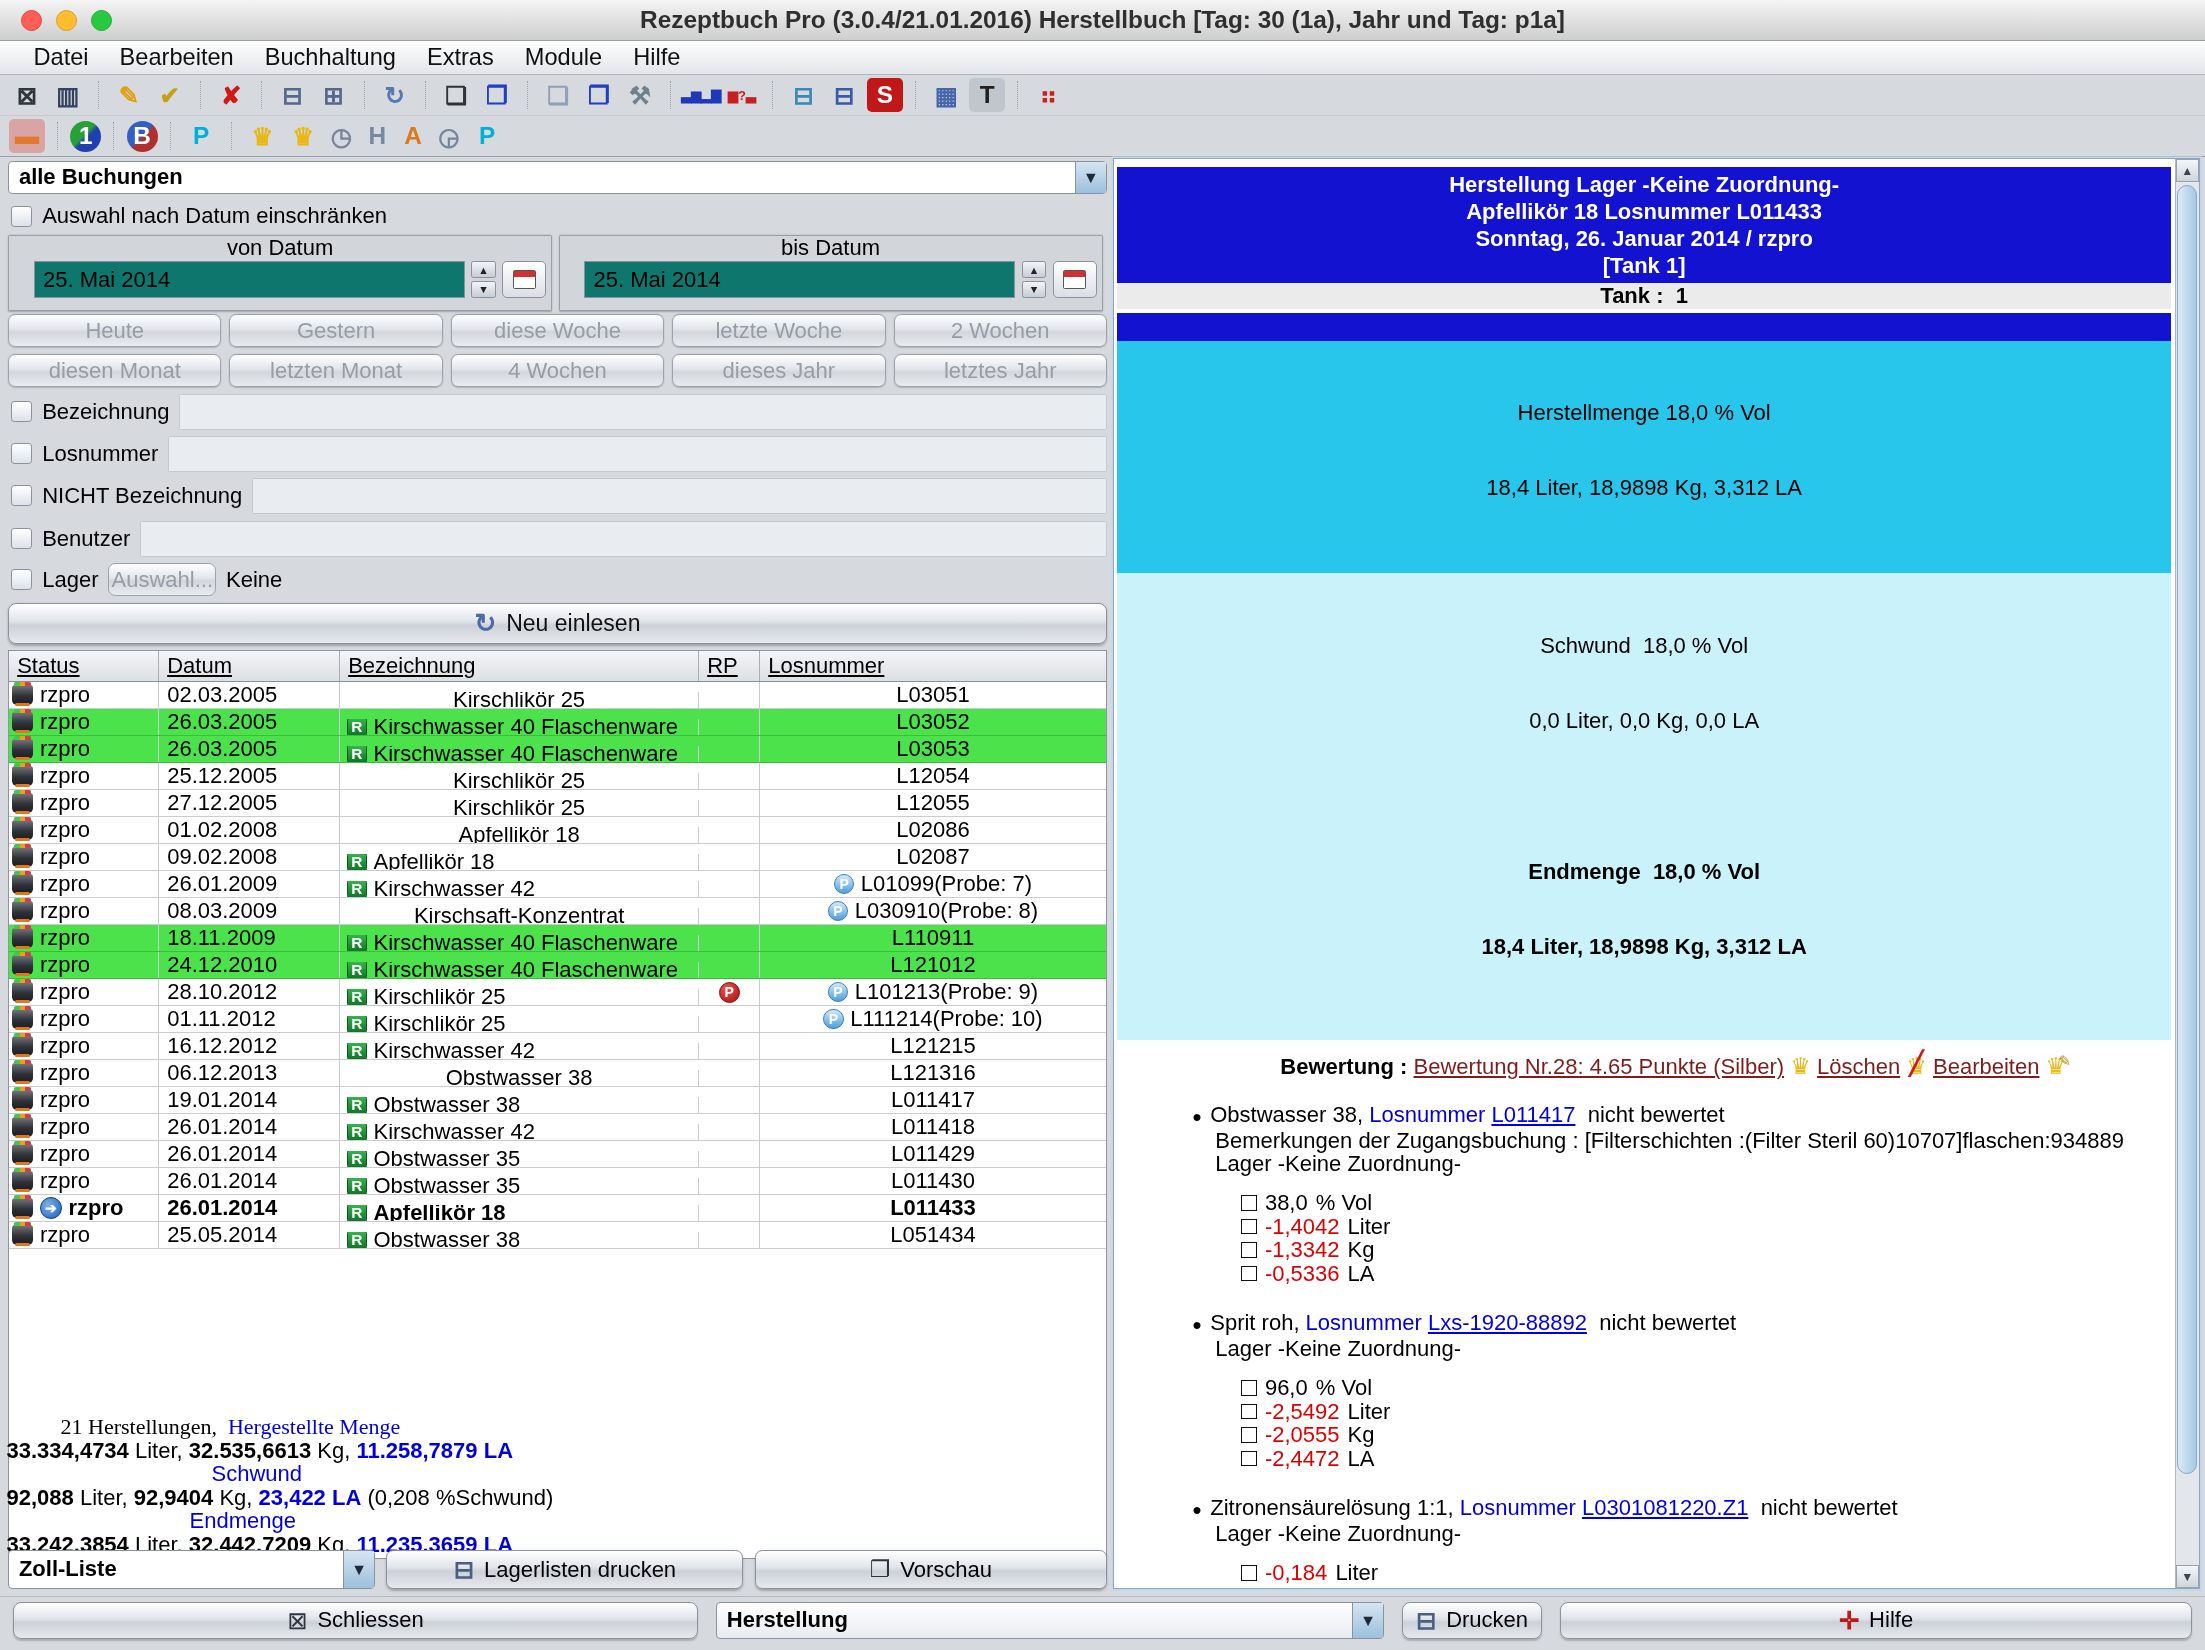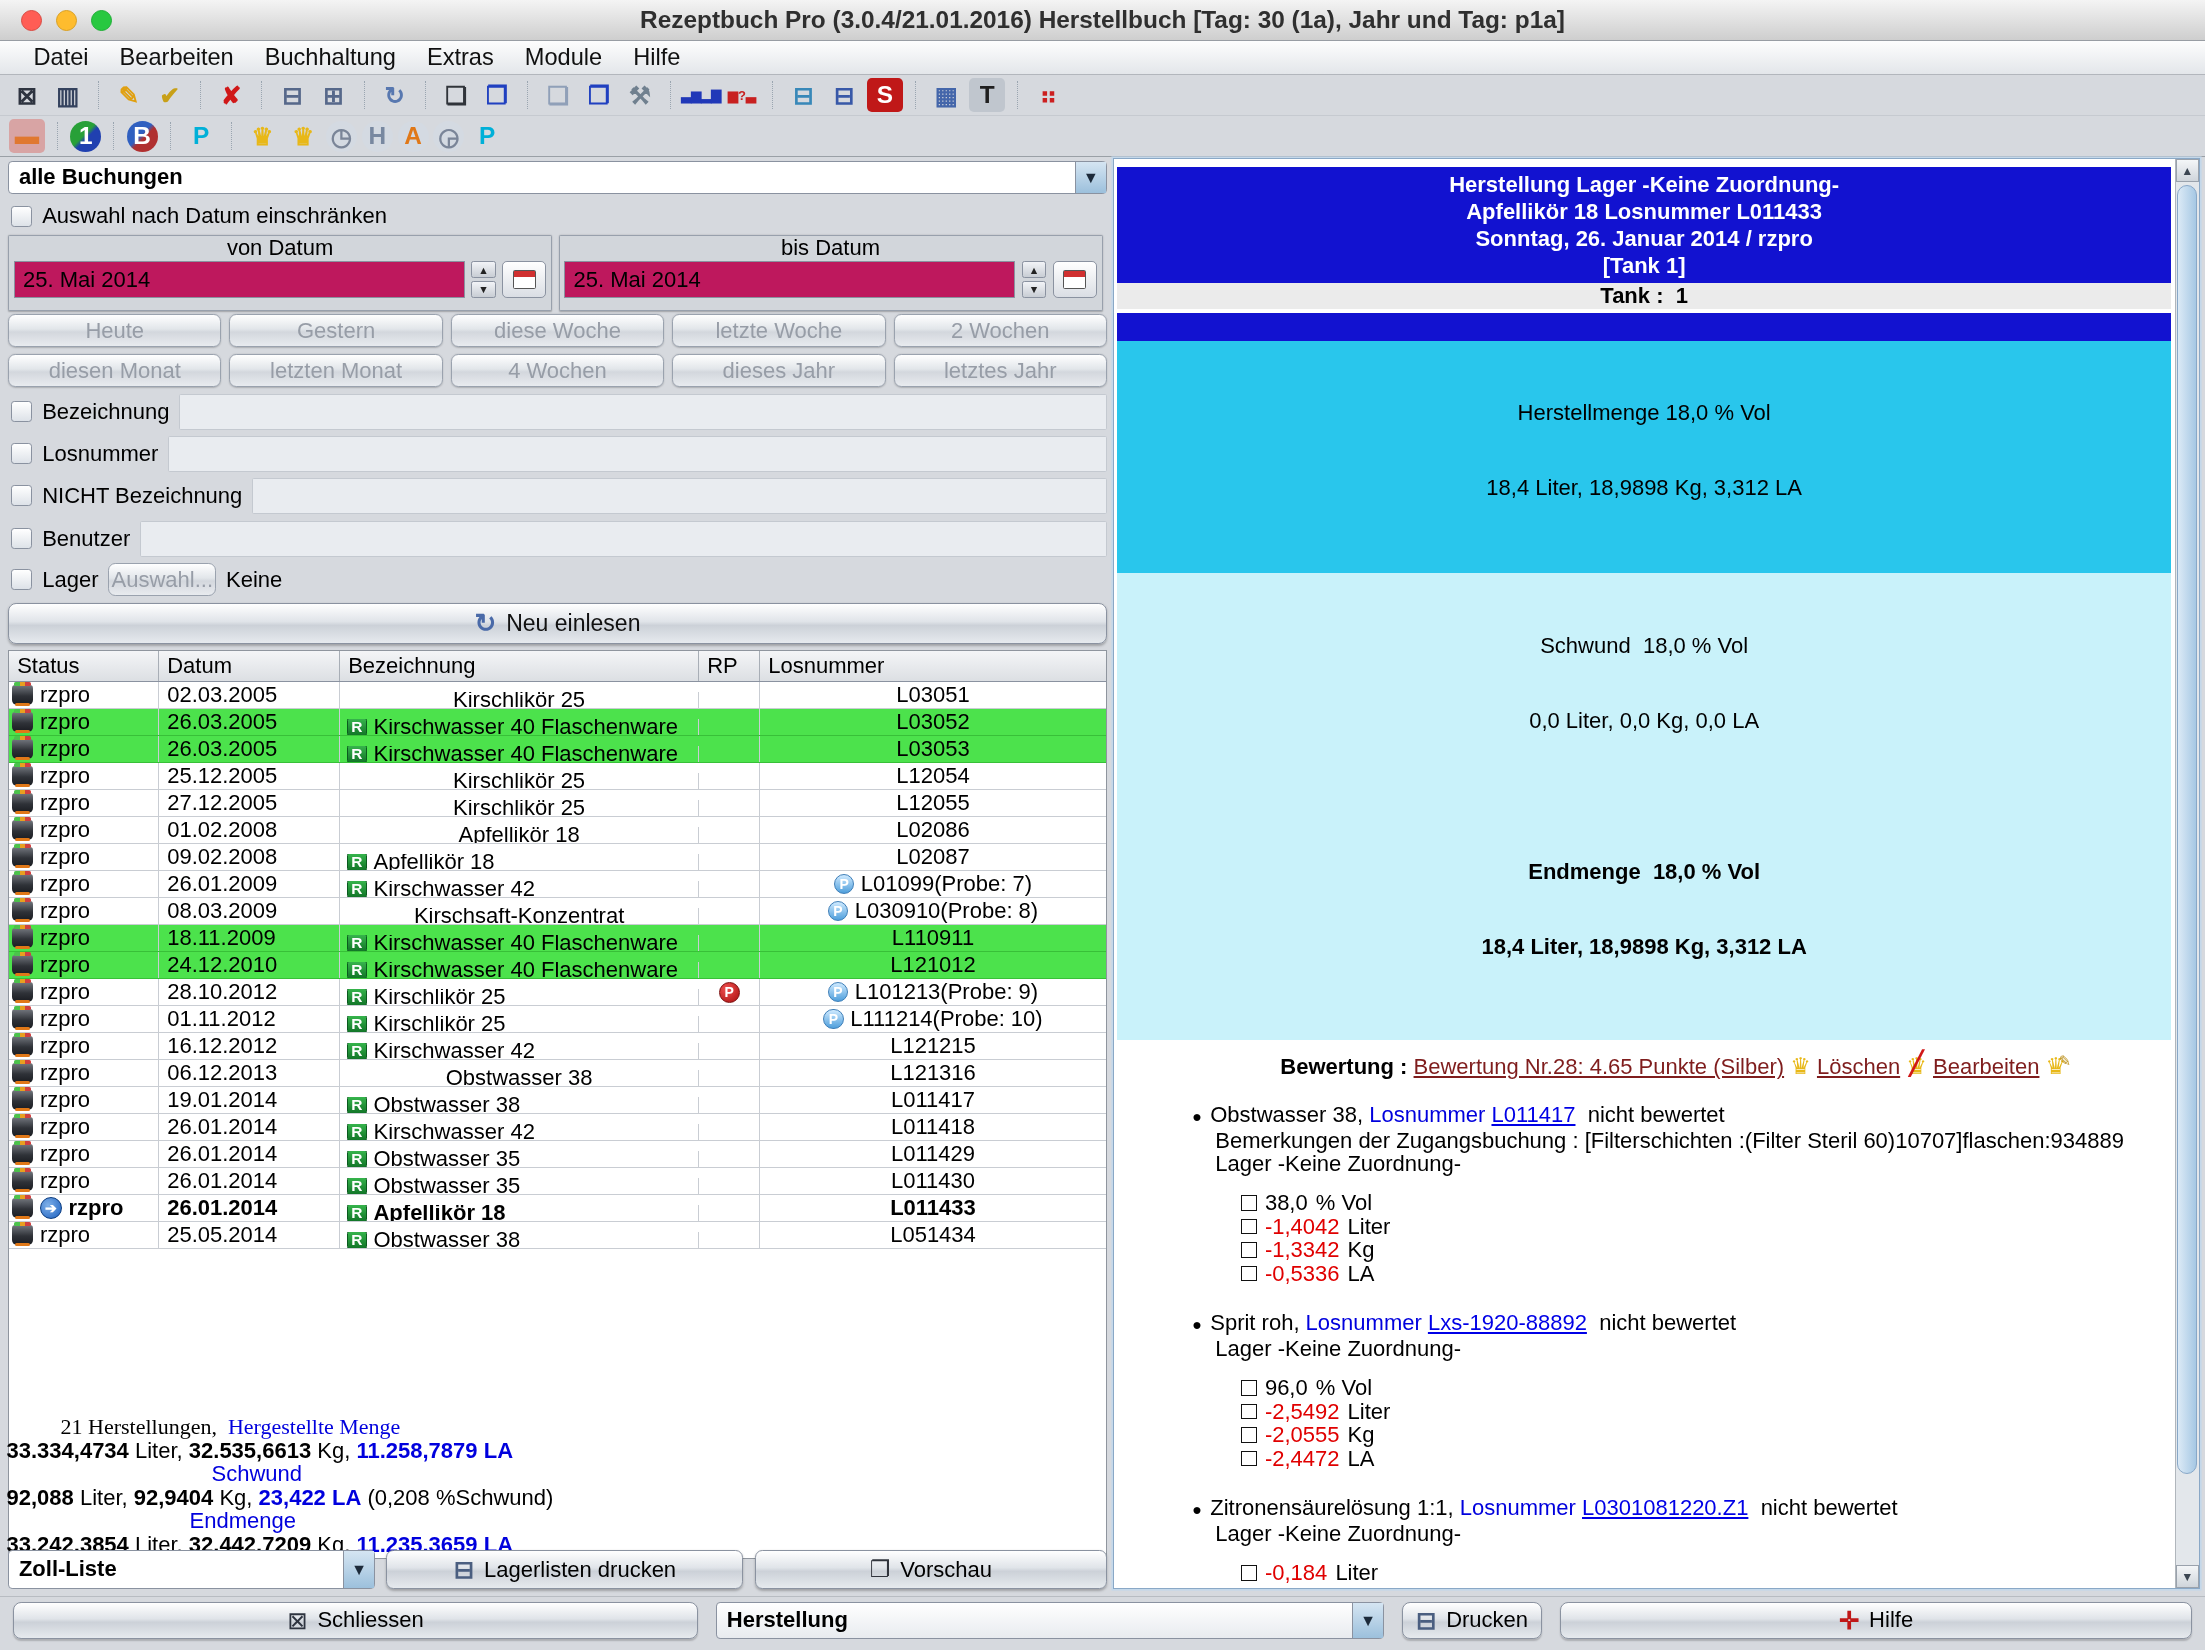--- a/index.html
+++ b/index.html
@@ -45,21 +45,21 @@
 
   .cbx { width:21px; height:21px; background:linear-gradient(#ffffff,#dde2e8);
     border:0.8px solid #8a92a0; border-radius:3.3px; flex:none; }
   #date-enable-row { position:absolute; left:4.9px; top:46px; height:24.4px; display:flex; gap:9.8px; align-items:center; }
 
   .dategroup { position:absolute; left:1.6px; right:6px; top:77px; height:76px; display:flex; gap:6.5px; }
   .dhalf { flex:1; border:0.8px solid #98a0ac; background:#d2d6db; border-radius:1.6px;
     box-shadow:0 0.8px 1.6px rgba(0,0,0,.25); }
   .dhead { text-align:center; line-height:24.4px; }
   .drow { display:flex; gap:6.5px; padding:0.8px 4.9px 4.9px 4.9px; height:42px; }
-  .dinput { flex:1; background:#be185d; border:0.8px solid #8a92a0; padding-left:8.1px; line-height:36px; }
+  .dinput { flex:1; background:#0f766e; border:0.8px solid #8a92a0; padding-left:8.1px; line-height:36px;margin-left:20px; }
   .spin { width:24.4px; display:flex; flex-direction:column; gap:2.4px; }
   .spin .sb { flex:1; background:linear-gradient(#f2f4f7,#c8cdd4); border:0.8px solid #8a92a0;
     border-radius:2.4px; display:flex; align-items:center; justify-content:center; font-size:10.6px; color:#222; }
   .calbtn { width:44px; border-radius:4.9px; background:linear-gradient(#ffffff,#dadee4);
     border:0.8px solid #8a92a0; display:flex; align-items:center; justify-content:center; }
   .calglyph { width:23px; height:19.6px; background:linear-gradient(#d03030 0 5.7px,#ffffff 5.7px); border:0.8px solid #555; border-radius:1.6px; }
 
   .qrow { position:absolute; left:1.6px; right:1.6px; display:flex; gap:8.1px; }
   #qrow1 { top:156px; } #qrow2 { top:196px; }
   .qbtn { flex:1; height:33px; border-radius:7.3px; border:0.8px solid #9aa2ae; color:#979da7;
@@ -76,21 +76,21 @@
     border:0.8px solid #8a92a0; background:linear-gradient(#ffffff,#e0e4e9 45%,#ccd1d8 55%,#e6eaee);
     display:flex; align-items:center; justify-content:center; gap:9.8px; font-size:23px; color:#111;
     box-shadow:0 1.6px 2.4px rgba(0,0,0,.25); }
   .glyph-refresh { color:#4a6aa8; font-size:26px; font-weight:bold; }
 
   
   .tablebox { position:absolute; left:1.6px; right:1.6px; top:492px; height:909px;
     border:1.6px solid #8f959e; background:#fff; overflow:hidden; }
   .thead, .trow { display:grid; grid-template-columns:150px 181px 359px 61px 1fr; }
   .thead { background:linear-gradient(#f4f5f7,#dcdfe3); border-bottom:1.6px solid #8a92a0; height:31px; }
-  .thead .tc { line-height:29px; padding-left:8.1px; border-right:0.8px solid #a8aeb6; }
+  .thead .tc { line-height:29px; padding-left:8.1px; border-right:0.8px solid #a8aeb6;text-decoration:underline; }
   .trow { height:27px; border-bottom:0.8px solid #c9cdd3; }
   .trow .tc { display:flex; align-items:center; border-right:0.8px solid #c9cdd3; overflow:hidden; white-space:nowrap; }
   .trow.green { background:#4ce24c; border-bottom:0.8px solid #38c038; }
   .trow.cur { font-weight:bold; }
   .c-status { gap:6.5px; padding-left:3.3px; }
   .c-datum { padding-left:8.1px; }
   .c-bez { gap:6.5px; padding-left:6.5px;margin-top:10px; }
   .c-bez.centered { justify-content:center; padding-left:0; }
   .c-rp { justify-content:center; }
   .c-los { justify-content:center; gap:6.5px; }

